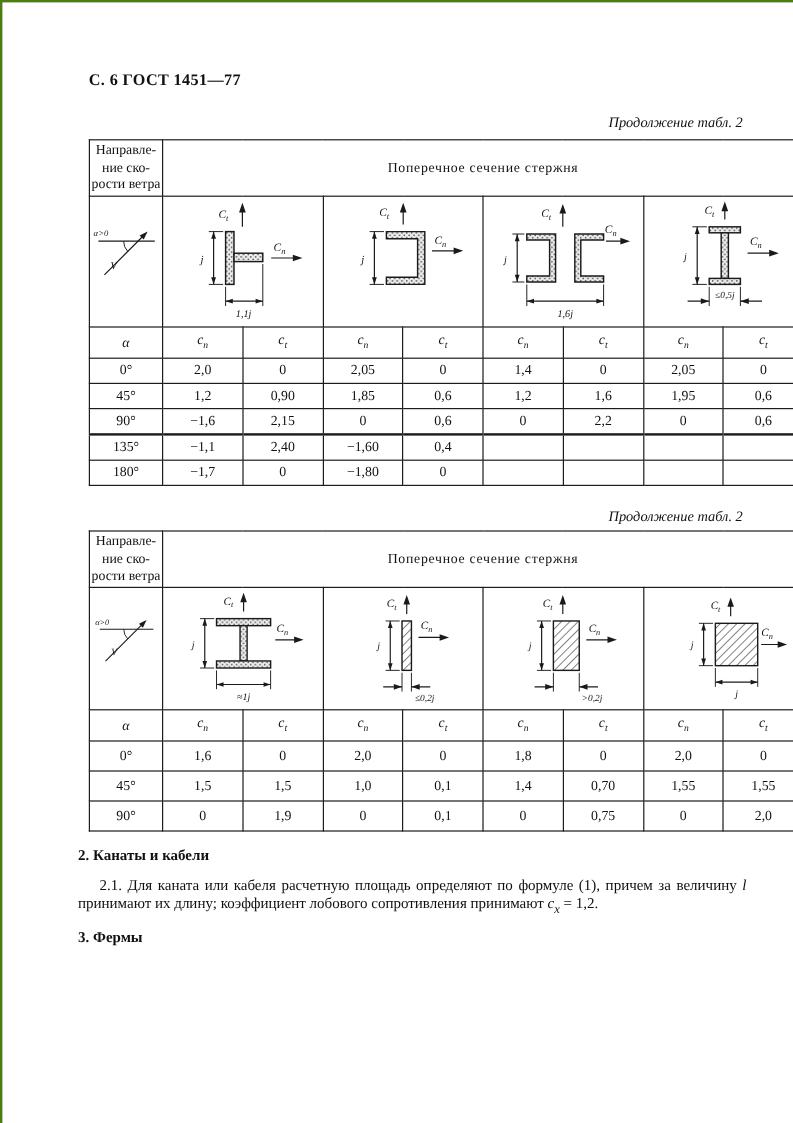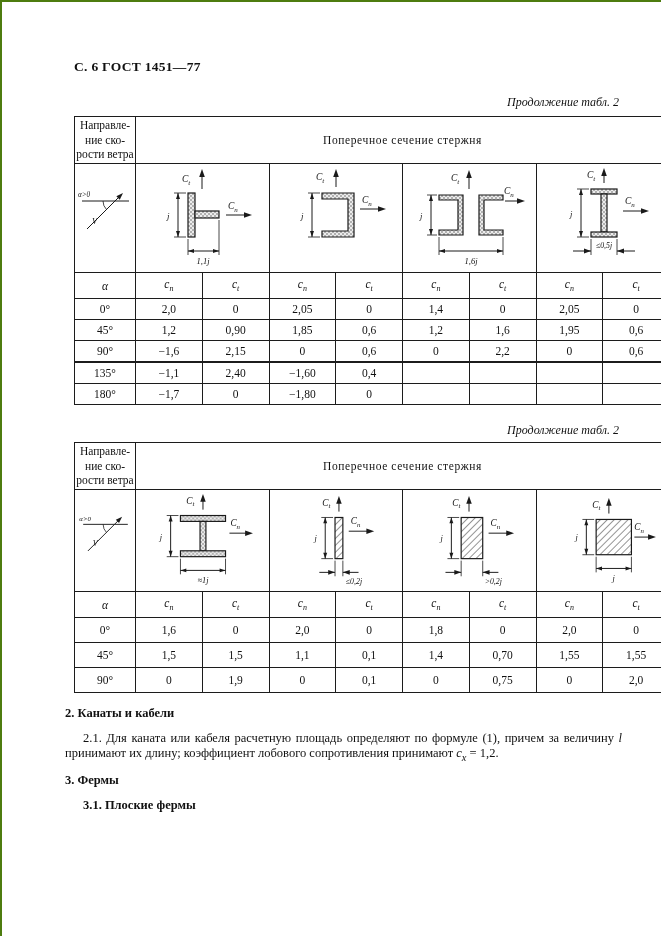--- a/index.html
+++ b/index.html
@@ -468,21 +468,21 @@
           <td>0</td>
           <td>1,8</td>
           <td>0</td>
           <td>2,0</td>
           <td>0</td>
         </tr>
         <tr>
           <td>45°</td>
           <td>1,5</td>
           <td>1,5</td>
-          <td>1,1</td>
+          <td>1,0</td>
           <td>0,1</td>
           <td>1,4</td>
           <td>0,70</td>
           <td>1,55</td>
           <td>1,55</td>
         </tr>
         <tr>
           <td>90°</td>
           <td>0</td>
           <td>1,9</td>
@@ -493,16 +493,15 @@
           <td>0</td>
           <td>2,0</td>
         </tr>
       </tbody>
   </table>
 
   <div class="bottom">
     <div class="sec-title">2. Канаты и кабели</div>
     <p class="just"><span>2.1. Для каната или кабеля расчетную площадь определяют по формуле (1), причем за величину </span><i>l</i><span> принимают их длину; коэффициент лобового сопротивления принимают </span><i>с</i><sub><i>х</i></sub><span> = 1,2.</span></p>
     <div class="sec-title mt">3. Фермы</div>
-    <div class="subsec-title">3.1. Плоские фермы</div>
   </div>
 
 </div>
 
 </body></html>

